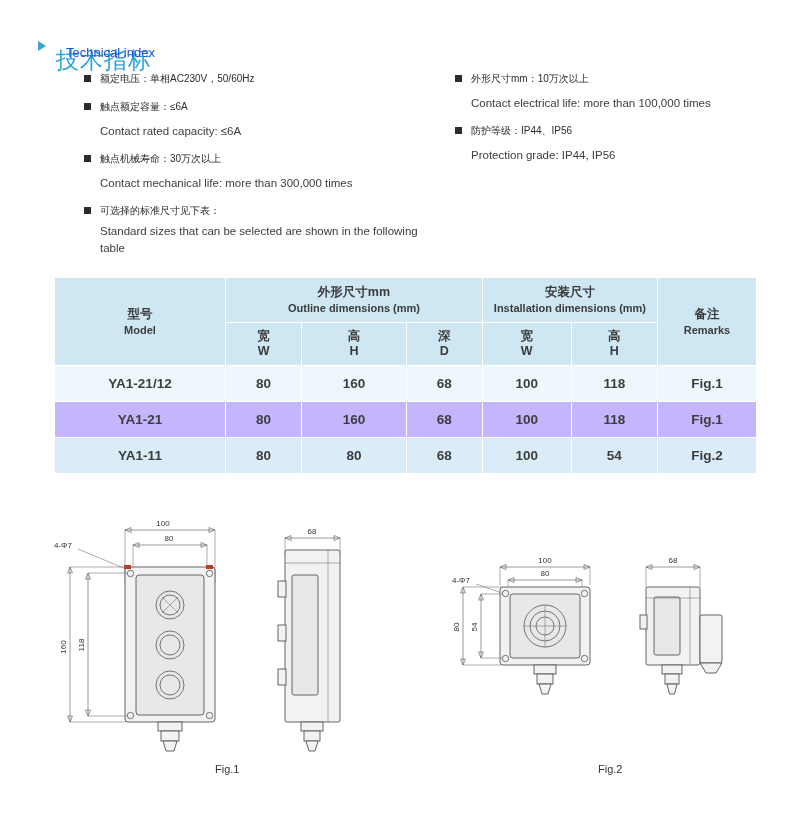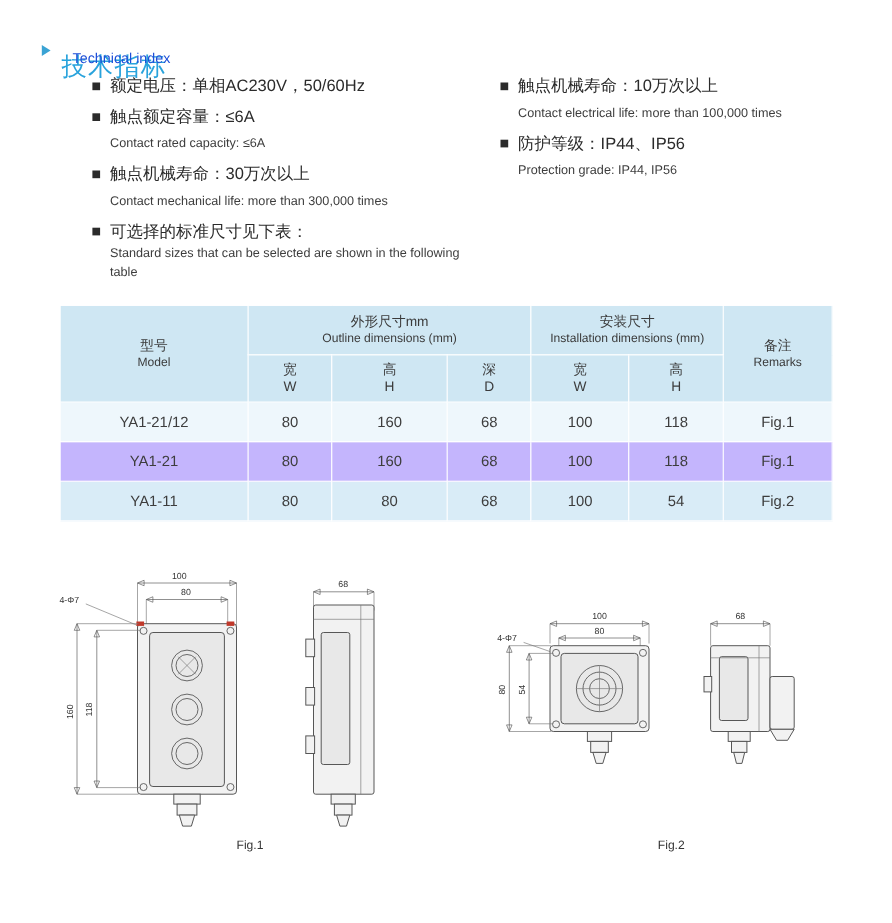--- a/index.html
+++ b/index.html
@@ -18,32 +18,32 @@
     margin-right:10px;margin-top:4px;
   }
   .title-cn{font-size:23px;color:#29a3dc;letter-spacing:1px;line-height:1;margin-top:33px;}
   .title-en{position:absolute;left:66px;top:45px;font-size:13px;color:#1d4ed8;}
 
   
   .col{position:absolute;}
   .colL{left:84px;top:70px;width:360px;}
   .colR{left:455px;top:70px;width:340px;}
   .item{margin-bottom:10px;}
-  .item .cn{font-size:15px;color:#2b2b2b;line-height:18px;position:relative;padding-left:16px;}
+  .item .cn{font-size:10px;color:#2b2b2b;line-height:18px;position:relative;padding-left:16px;}
   .item .cn:before{
     content:"";position:absolute;left:0;top:5px;width:7px;height:7px;background:#2b2b2b;
   }
   .item .en{font-size:11.5px;color:#3d3d3d;line-height:17px;padding-left:16px;margin-top:7px;}
   .item.nosub .en{margin-top:3px;}
 
   
   .tbl{position:absolute;left:54px;top:277px;width:703px;border-collapse:collapse;}
   .tbl td,.tbl th{
     border:1px solid #ffffff;text-align:center;vertical-align:middle;
-    font-weight:normal;color:#3b3b3b;
+    font-weight:bold;color:#3b3b3b;
   }
   .tbl .hd{background:#cfe7f3;font-size:12.5px;line-height:16px;padding:6px 2px;}
   .sub{font-size:12.5px;line-height:15px;}
   .tbl tbody td{
     background:#eef7fc;font-size:13.5px;padding:10px 2px;color:#3d3d3d;
   }
   .tbl tbody tr.alt td{background:#c4b5fd;}
   .tbl tbody tr.alt2 td{background:#d9ecf7;}
   .small{font-size:11px;}
 
@@ -82,21 +82,21 @@
       <div class="en">Contact mechanical life: more than 300,000 times</div>
     </div>
     <div class="item nosub">
       <div class="cn">可选择的标准尺寸见下表：</div>
       <div class="en">Standard sizes that can be selected are shown in the following table</div>
     </div>
   </div>
 
   <div class="col colR">
     <div class="item">
-      <div class="cn">触点机械寿命：10万次以上</div>
+      <div class="cn">外形尺寸mm：10万次以上</div>
       <div class="en">Contact electrical life: more than 100,000 times</div>
     </div>
     <div class="item">
       <div class="cn">防护等级：IP44、IP56</div>
       <div class="en">Protection grade: IP44, IP56</div>
     </div>
   </div>
 
   <table class="tbl">
     <thead>

